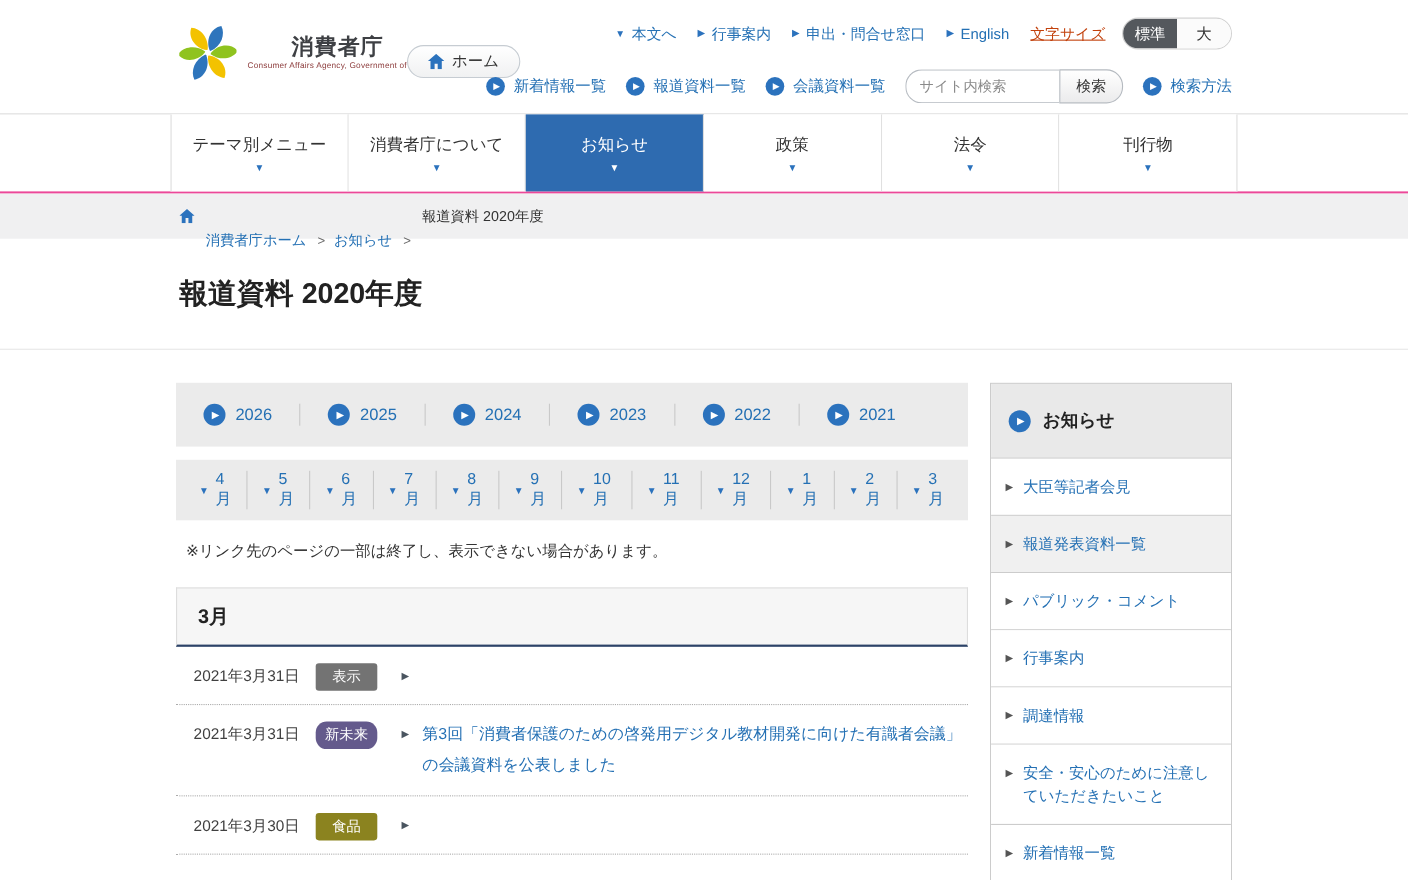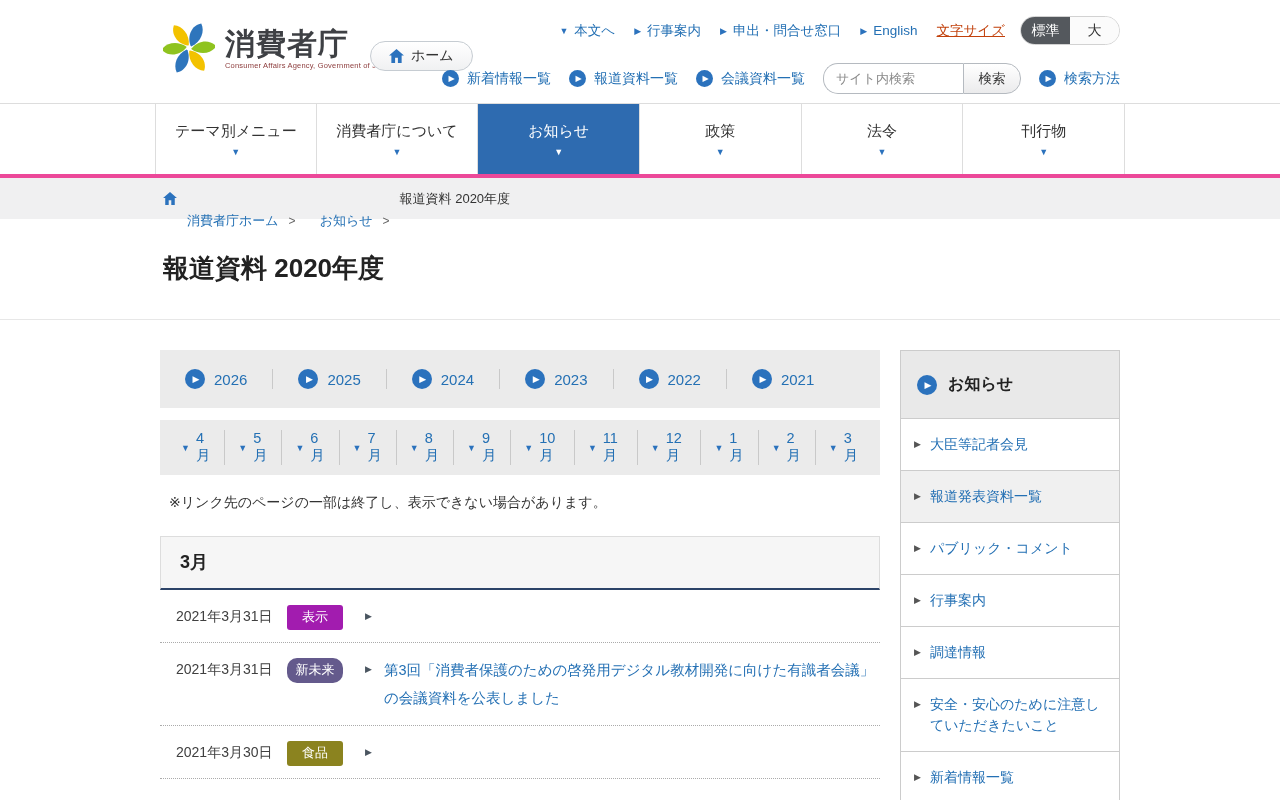--- a/index.html
+++ b/index.html
@@ -6,21 +6,21 @@
   html,body { width:1280px; height:800px; overflow:hidden; background:#fff;
     font-family:"Liberation Sans","DejaVu Sans",sans-serif; color:#333; }
   a { text-decoration:none; cursor:pointer; }
   .inner { width:970px; margin:0 auto; position:relative; }
 
   
   .site-header { height:103px; background:#fff; }
   .logo { position:absolute; left:8px; top:22px; display:flex; align-items:center; }
   .logo-mark { width:52px; height:52px; }
   .logo-text { margin-left:10px; }
-  .logo-name { font-size:30px; font-weight:bold; color:#3e4044; letter-spacing:1px; line-height:1.1; }
+  .logo-name { font-size:20px; font-weight:bold; color:#3e4044; letter-spacing:1px; line-height:1.1;margin-left:40px; }
   .logo-sub { font-size:7.5px; color:#8d3d3d; margin-top:1px; letter-spacing:.2px; }
   .home-btn { position:absolute; left:215px; top:41px; display:inline-flex; align-items:center; gap:7px;
     height:30px; padding:0 18px; border:1px solid #c6ccd2; border-radius:15px;
     background:linear-gradient(#ffffff,#f0f1f2); font-size:14px; color:#333; }
   .util-row { position:absolute; right:5px; top:16px; display:flex; align-items:center; gap:19px; font-size:13.5px; }
   .util-link { display:inline-flex; align-items:center; gap:6px; color:#2470b4; }
   .arr { font-size:9px; color:#2b72bd; }
   .util-label { color:#c2410c;text-decoration:underline; }
   .fs-pill { display:inline-flex; border:1px solid #d2d2d2; border-radius:15px; overflow:hidden; height:29px; margin-left:-4px; }
   .fs-opt { display:inline-flex; align-items:center; justify-content:center; width:49px; font-size:14px;
@@ -32,21 +32,21 @@
     border-radius:50%; background:#2b72bd; color:#fff; font-size:8px; padding-left:2px; flex:0 0 auto; }
   .search-group { display:inline-flex; }
   .search-input { width:140px; height:31px; border:1px solid #b5bac0; border-right:none;
     border-radius:15px 0 0 15px; padding:0 12px; font-size:13px; color:#333; outline:none;
     font-family:inherit; }
   .search-input::placeholder { color:#8a8a8a; }
   .search-btn { width:58px; height:31px; border:1px solid #b5bac0; border-radius:0 15px 15px 0;
     background:linear-gradient(#ffffff,#ebebec); font-size:13.5px; color:#333; cursor:pointer; font-family:inherit; }
 
   
-  .nav { border-top:1px solid #ddd; border-bottom:4px solid #ec4899; }
+  .nav { border-top:1px solid #ddd; border-bottom:2px solid #ec4899; }
   .nav-inner { width:970px; margin:0 auto; display:grid; grid-template-columns:repeat(6,1fr); }
   .nav-item { height:70px; display:flex; flex-direction:column; align-items:center; justify-content:center;
     gap:6px; font-size:15px; color:#333; border-right:1px solid #ddd; cursor:pointer; background:#fff; }
   .nav-item:first-child { border-left:1px solid #ddd; }
   .nav-item .arr { font-size:9px; }
   .nav-item.active { background:#2e6bb0; color:#fff; }
   .nav-item.active .arr { color:#fff; }
 
   
   .breadcrumb { height:41px; background:#f0f0f1; }
@@ -220,21 +220,21 @@
     <span class="arr">▼</span>
   </div>
 </div>
 </nav>
 
 <div class="breadcrumb">
   <div class="inner">
     <svg width="14" height="13" viewBox="0 0 16 15">
       <path d="M8 0 L16 7 H13.5 V15 H9.5 V9.5 H6.5 V15 H2.5 V7 H0 Z" fill="#2b72bd"></path>
     </svg>
-    <span id="bc-links" style="display:inline-flex;align-items:flex-start;gap:24px;margin-top:44px;">
+    <span id="bc-links" style="display:inline-flex;align-items:flex-start;gap:8px;margin-top:44px;">
   <span style="display:inline-flex;align-items:center;gap:10px;">
     <a class="bc-link t">消費者庁ホーム</a>
     <span class="bc-sep">&gt;</span>
   </span>
 
   <span style="display:inline-flex;align-items:center;gap:10px;">
     <a class="bc-link t">お知らせ</a>
     <span class="bc-sep">&gt;</span>
   </span>
 </span>
@@ -340,21 +340,21 @@
   <a class="month-link">
     <span class="arr">▼</span>
     <span class="t">3月</span>
   </a>
 </div>
     <p class="note">※リンク先のページの一部は終了し、表示できない場合があります。</p>
     <h2 class="section-head">3月</h2>
     <div class="news-list" id="news-list">
   <div class="news-row">
     <span class="news-date">2021年3月31日</span>
-    <span class="news-badge" style="background-color: #a21caf;">表示</span>
+    <span class="news-badge" style="background-color: #737373;">表示</span>
     <span class="news-arr">▶</span>
   </div>
 
   <div class="news-row">
     <span class="news-date">2021年3月31日</span>
     <span class="news-badge" style="background-color: rgb(100, 90, 140); border-radius: 10px;">新未来</span>
     <span class="news-arr">▶</span>
     <a class="news-link">第3回「消費者保護のための啓発用デジタル教材開発に向けた有識者会議」の会議資料を公表しました</a>
   </div>
 

